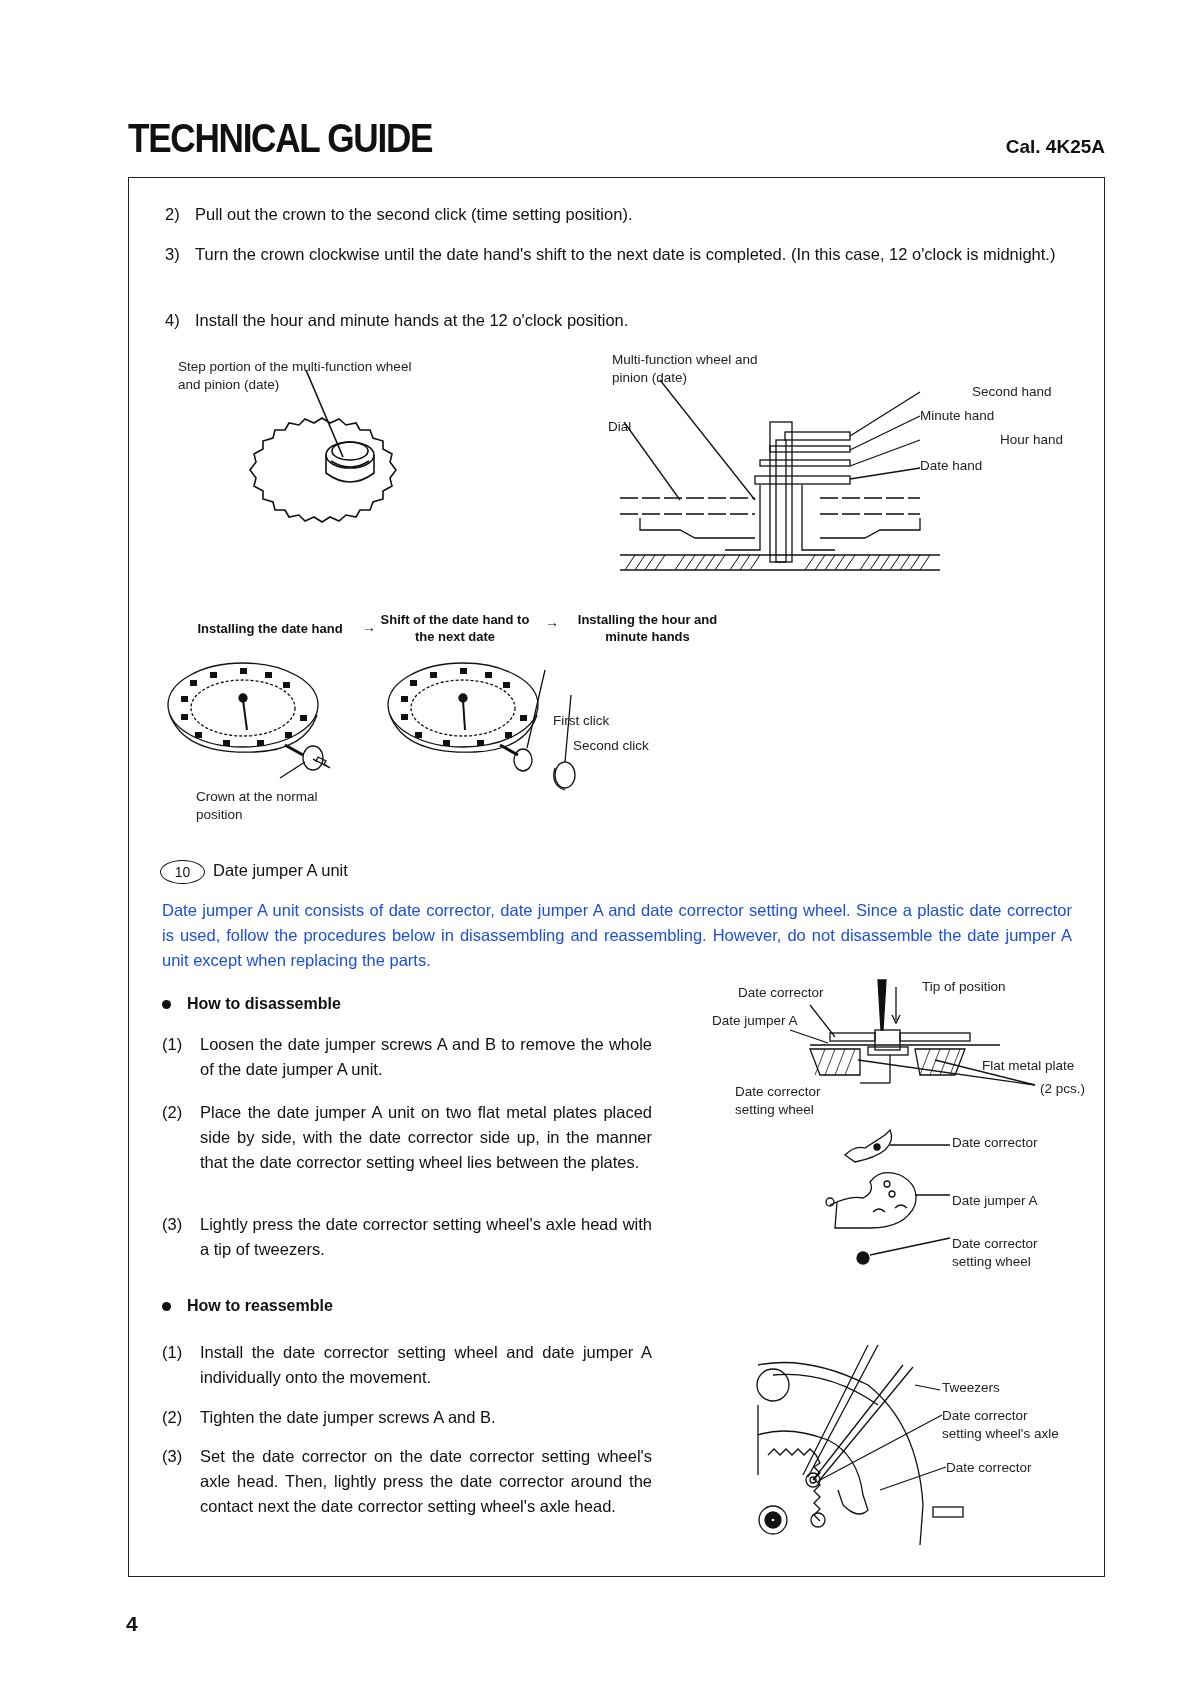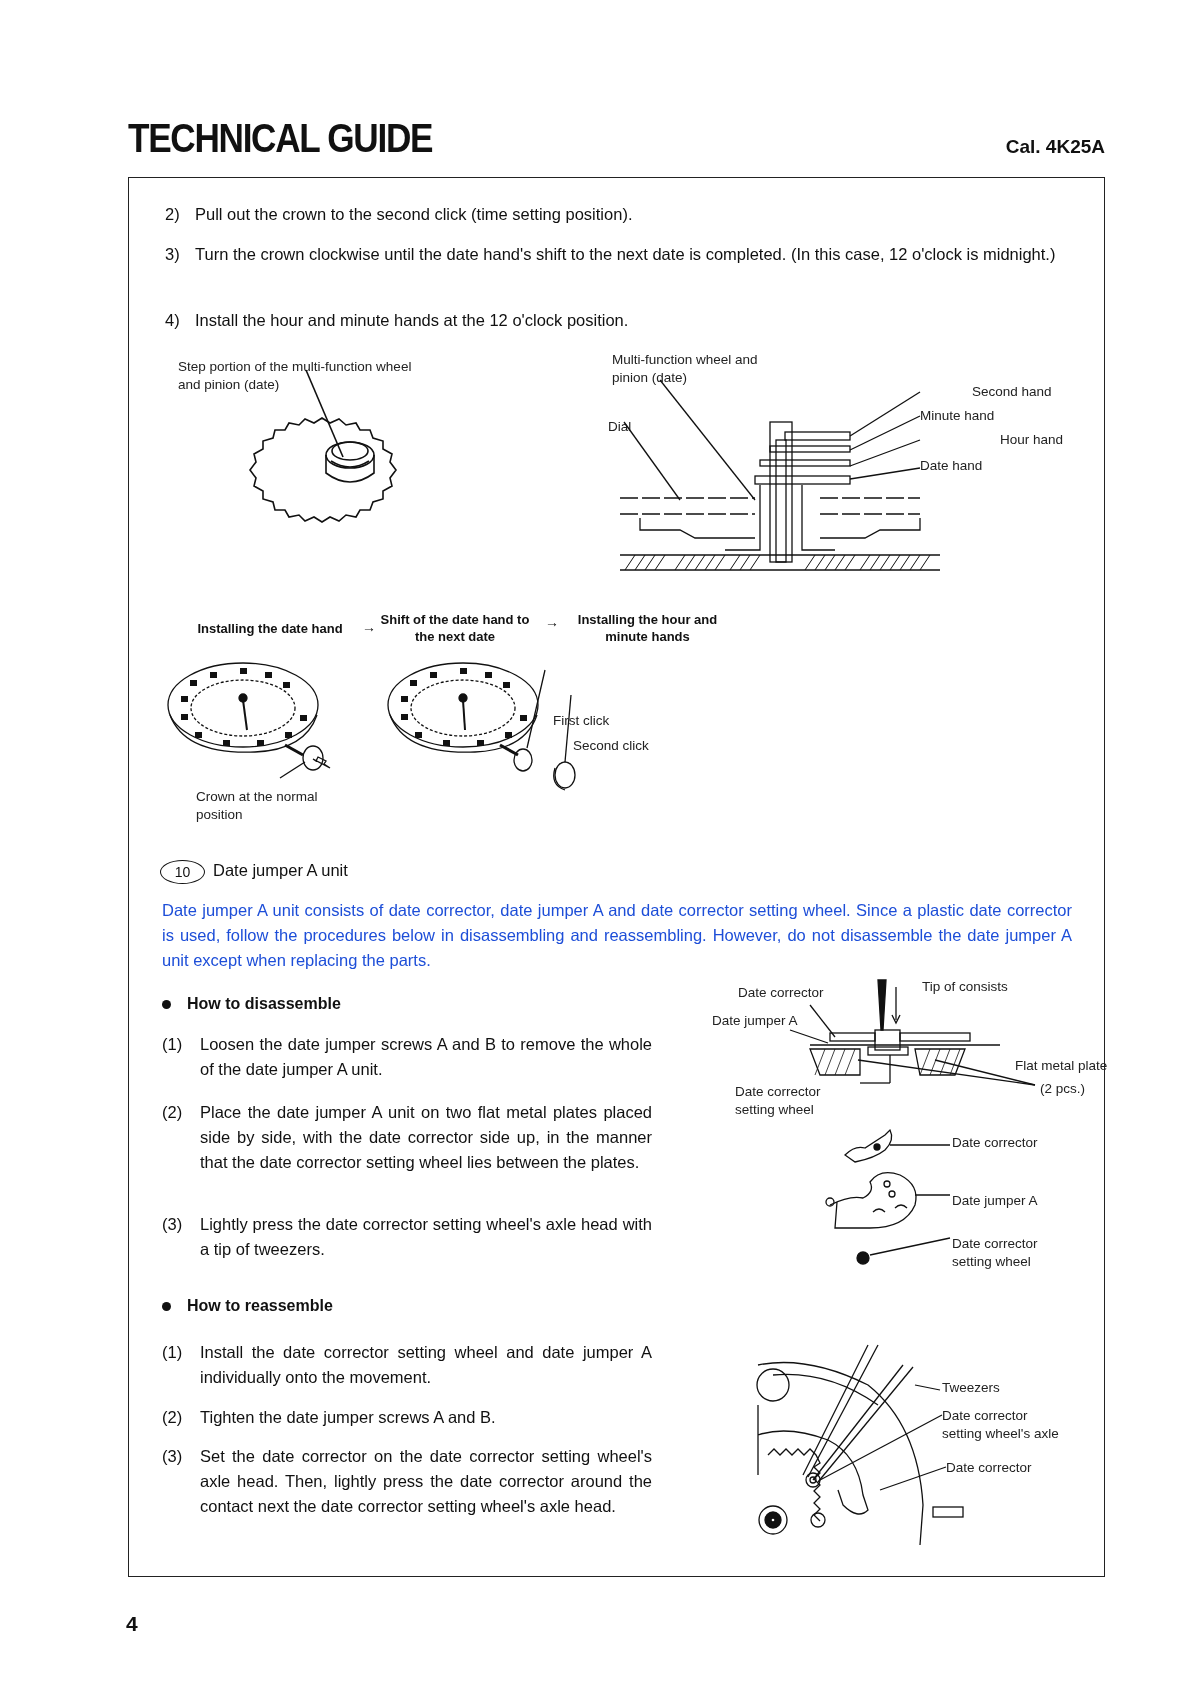--- a/index.html
+++ b/index.html
@@ -203,23 +203,23 @@
 <div class="list-item" style="left:162px; top:1100px; width:490px;">
   <span class="num">(2)</span>
   <span class="txt">Place the date jumper A unit on two flat metal plates placed side by side, with the date corrector side up, in the manner that the date corrector setting wheel lies between the plates.</span>
 </div>
 <div class="list-item" style="left:162px; top:1212px; width:490px;">
   <span class="num">(3)</span>
   <span class="txt">Lightly press the date corrector setting wheel's axle head with a tip of tweezers.</span>
 </div>
 
 <div class="cap" style="left:738px; top:984px;">Date corrector</div>
-<div class="cap" style="left:922px; top:978px;">Tip of consists</div>
+<div class="cap" style="left:922px; top:978px;">Tip of position</div>
 <div class="cap" style="left:712px; top:1012px;">Date jumper A</div>
-<div class="cap" style="left:1015px; top:1057px;">Flat metal plate</div>
+<div class="cap" style="left:982px; top:1057px;">Flat metal plate</div>
 <div class="cap" style="left:1040px; top:1080px;">(2 pcs.)</div>
 <div class="cap" style="left:735px; top:1083px; width:120px;">
   <div>Date corrector</div>
   <div>setting wheel</div>
 </div>
 <svg style="left:790px; top:975px;" width="260" height="110" viewBox="0 0 260 110">
   <g fill="none" stroke="#111" stroke-width="1.3">
     <path d="M88,5 L96,5 L93,55 L91,55 z" fill="#111"></path>
     <line x1="106" y1="12" x2="106" y2="45"></line>
       <path d="M102,40 L106,48 L110,40"></path>

